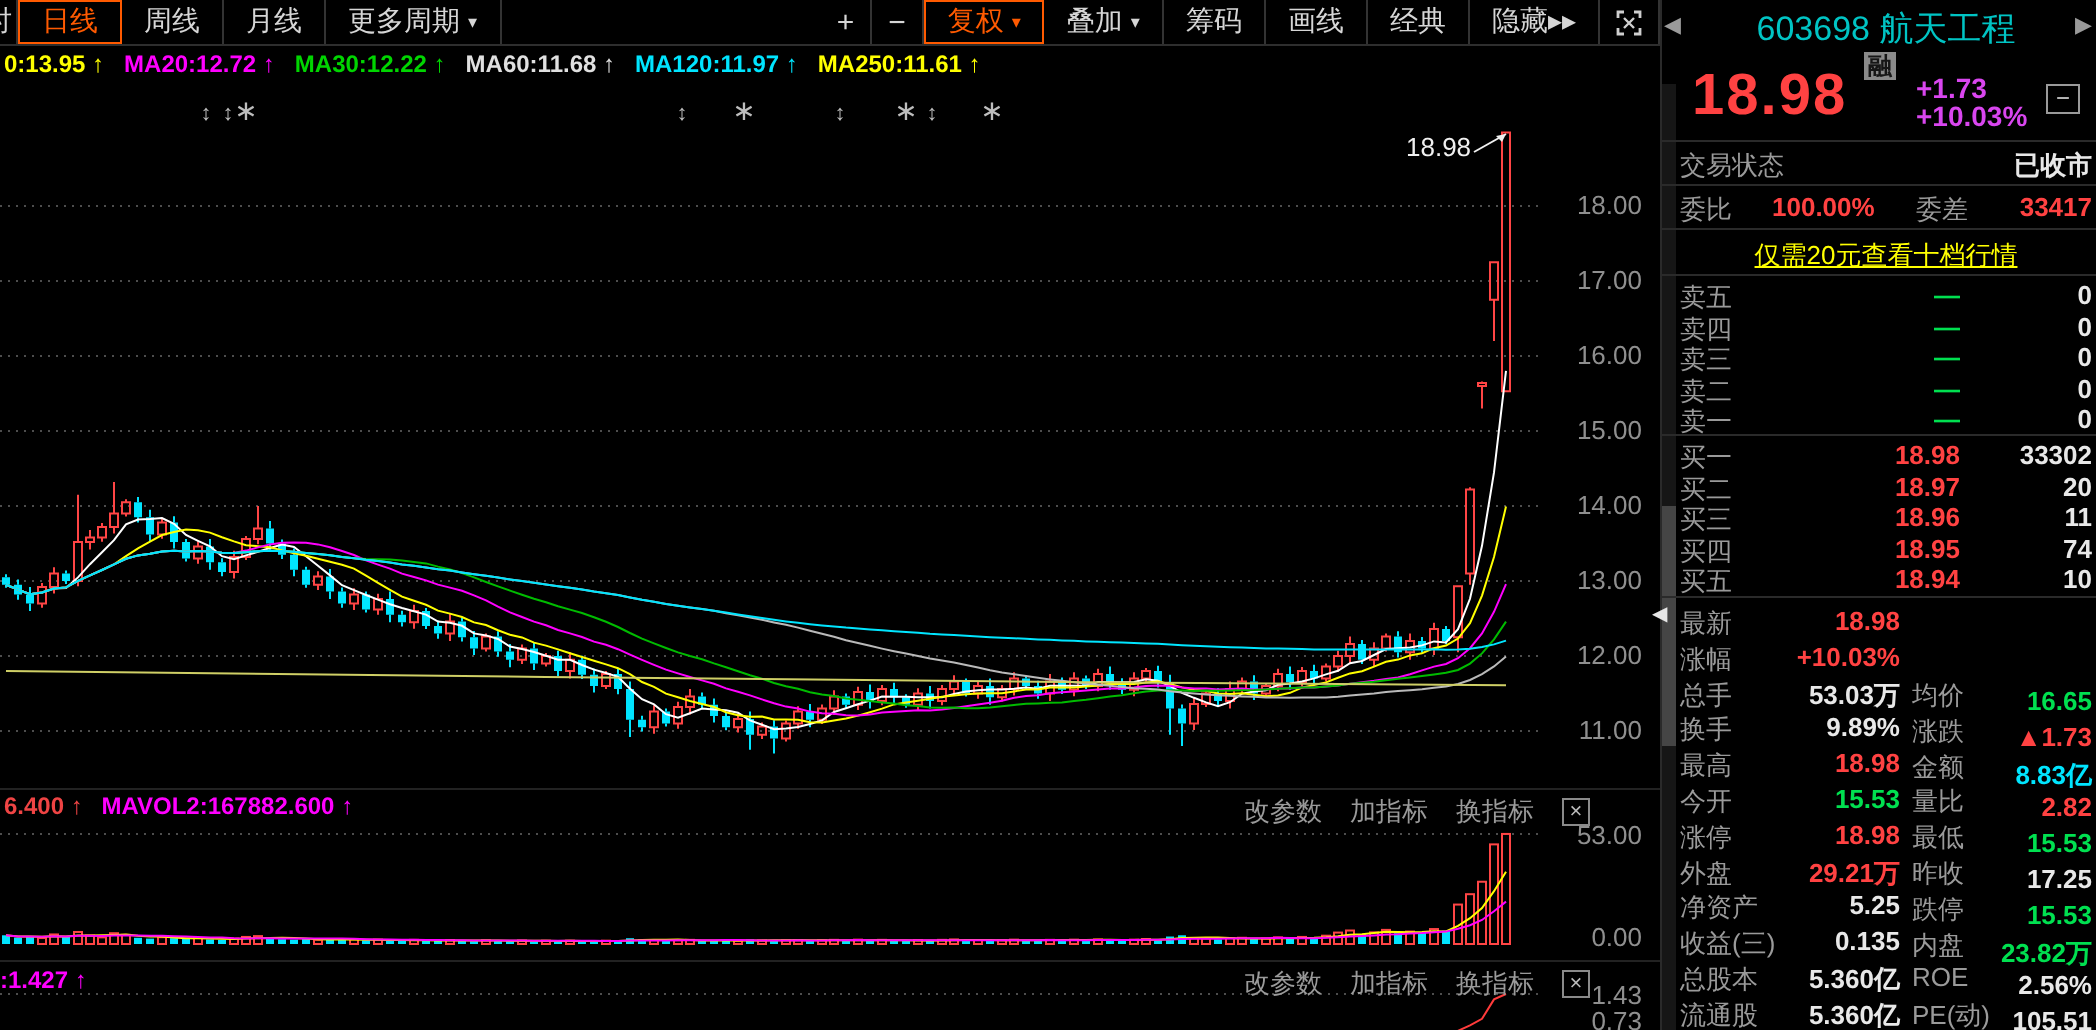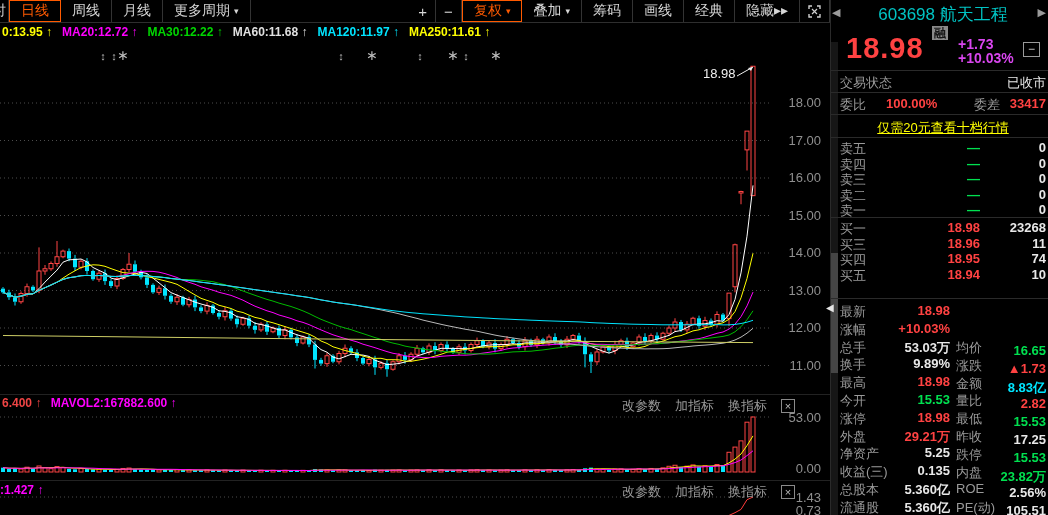--- a/index.html
+++ b/index.html
@@ -744,27 +744,27 @@
     <div id="p-price">18.98</div>
     <div id="p-chg">
       <div>+1.73</div>
       <div>+10.03%</div>
     </div>
     <div id="min-btn">−</div>
 
     <div class="pdiv" style="top:70px;"></div>
     <div class="prow" style="top:74px;">
       <span class="lab">交易状态</span>
-      <span class="w" style="position:absolute; right:0;">已收市</span>
+      <span class="w" style="position:absolute; right:0;font-weight:bold;">已收市</span>
     </div>
     <div class="pdiv" style="top:92px;"></div>
     <div class="prow" style="top:96px; font-weight:bold;">
       <span class="lab" style="font-weight:normal;">委比</span>
       <span class="r" style="position:absolute; left:46px;">100.00%</span>
-      <span class="lab" style="position:absolute; left:118px; font-weight:normal;margin-left:16px;">委差</span>
+      <span class="lab" style="position:absolute; left:118px; font-weight:normal;">委差</span>
       <span class="r" style="position:absolute; right:0;">33417</span>
     </div>
     <div class="pdiv" style="top:114px;"></div>
     <div class="prow" style="top:119px;" id="link-row">仅需20元查看十档行情</div>
     <div class="pdiv" style="top:137px;"></div>
     <div id="asks" class="prow" style="top:140px;">
         <div class="ob-row">
           <span class="obl">卖五</span>
           <span class="obp g">—</span>
           <span class="obv">0</span>
@@ -788,21 +788,26 @@
           <span class="obl">卖一</span>
           <span class="obp g">—</span>
           <span class="obv">0</span>
         </div>
       </div>
     <div class="pdiv" style="top:217px;"></div>
     <div id="bids" class="prow" style="top:220px;">
         <div class="ob-row">
           <span class="obl">买一</span>
           <span class="obp r">18.98</span>
-          <span class="obv">23268</span>
+          <span class="obv">33302</span>
+        </div>
+        <div class="ob-row">
+          <span class="obl">买二</span>
+          <span class="obp r">18.97</span>
+          <span class="obv">20</span>
         </div>
         <div class="ob-row">
           <span class="obl">买三</span>
           <span class="obp r">18.96</span>
           <span class="obv">11</span>
         </div>
         <div class="ob-row">
           <span class="obl">买四</span>
           <span class="obp r">18.95</span>
           <span class="obv">74</span>

